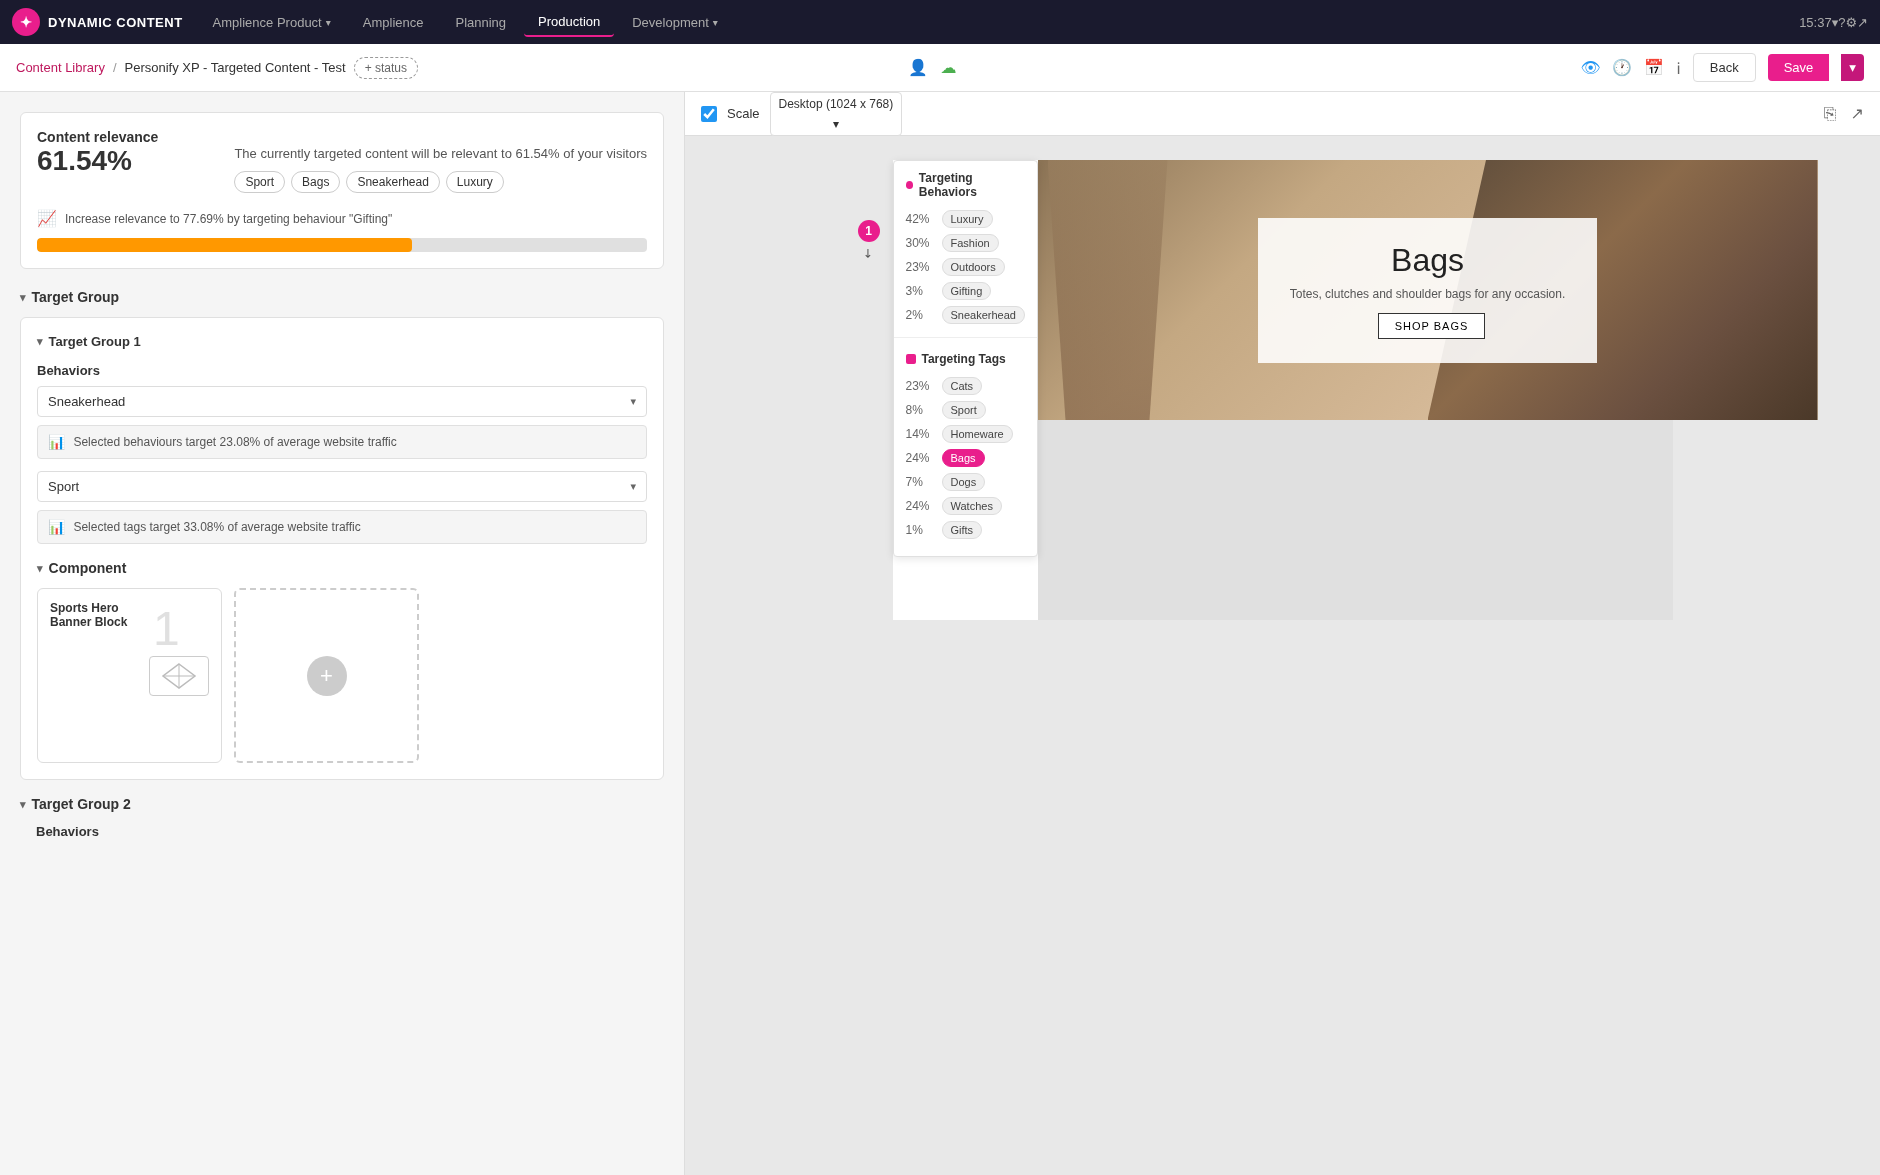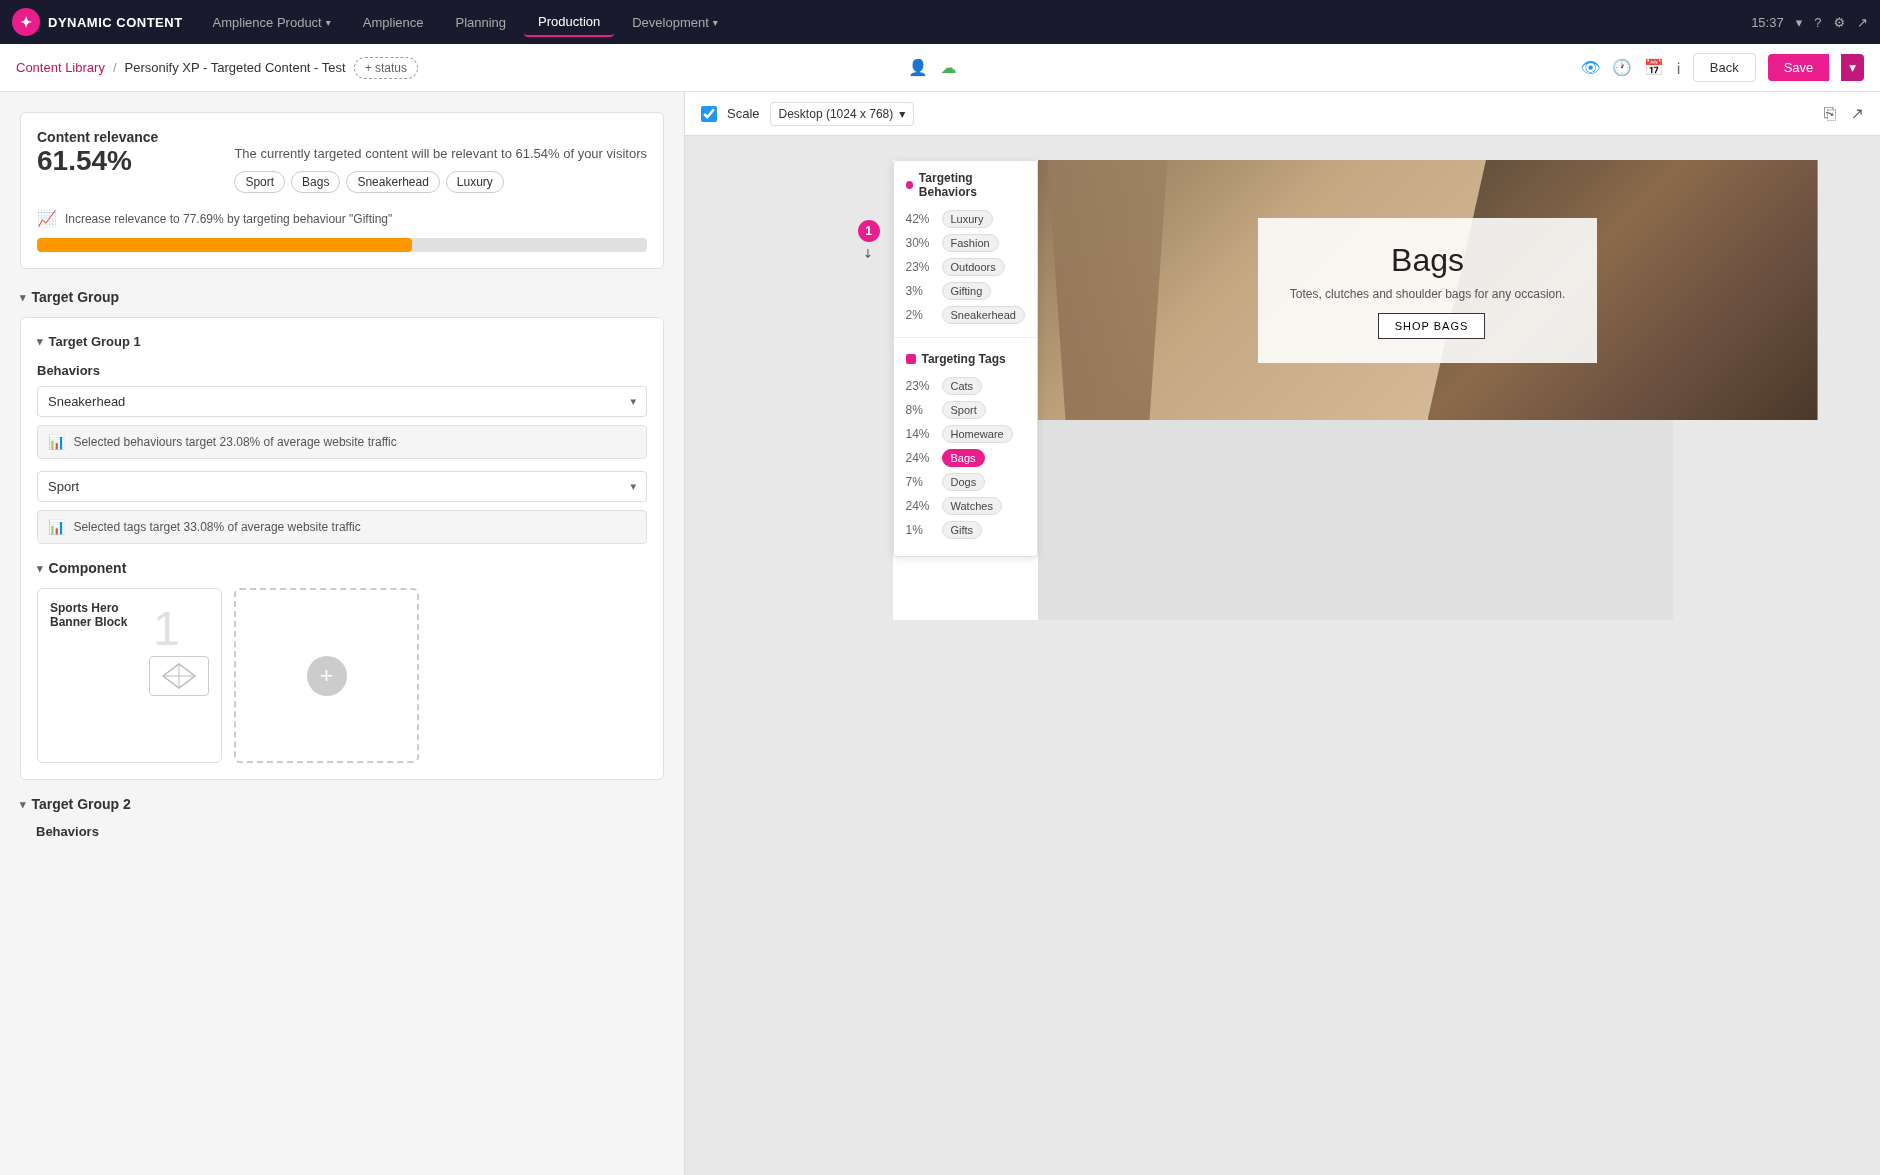--- a/index.html
+++ b/index.html
@@ -33,21 +33,21 @@
       padding: 6px 14px;
       color: #aaa;
       cursor: pointer;
       border-radius: 4px;
       display: flex; align-items: center; gap: 4px;
       font-size: 13px;
     }
     .nav-item.active { color: white; border-bottom: 2px solid #e91e8c; }
     .nav-chevron { font-size: 10px; }
     .nav-spacer { flex: 1; }
-    .nav-right { display: flex; align-items: center; gap: 12px; color: #aaa; font-size: 13px; }
+    .nav-right { display: flex; align-items: center; color: #aaa; font-size: 13px; }
 
     
     .breadcrumb-bar {
       background: white;
       height: 48px;
       display: flex;
       align-items: center;
       padding: 0 16px;
       border-bottom: 1px solid #e0e0e0;
       gap: 8px;
@@ -289,21 +289,21 @@
     }
     .scale-label { font-size: 13px; color: #333; }
     .device-select {
       border: 1px solid #ddd;
       border-radius: 4px;
       padding: 4px 8px;
       font-size: 12px;
       color: #333;
       background: white;
       cursor: pointer;
-      display: flex; align-items: center; gap: 6px;
+      display: flex; align-items: center; gap: 6px; flex-direction: column;
     }
     .preview-spacer { flex: 1; }
     .preview-icon-btn { color: #666; cursor: pointer; font-size: 16px; margin-left: 4px; }
 
     .preview-area {
       flex: 1;
       display: flex;
       align-items: flex-start;
       justify-content: center;
       padding: 24px;

